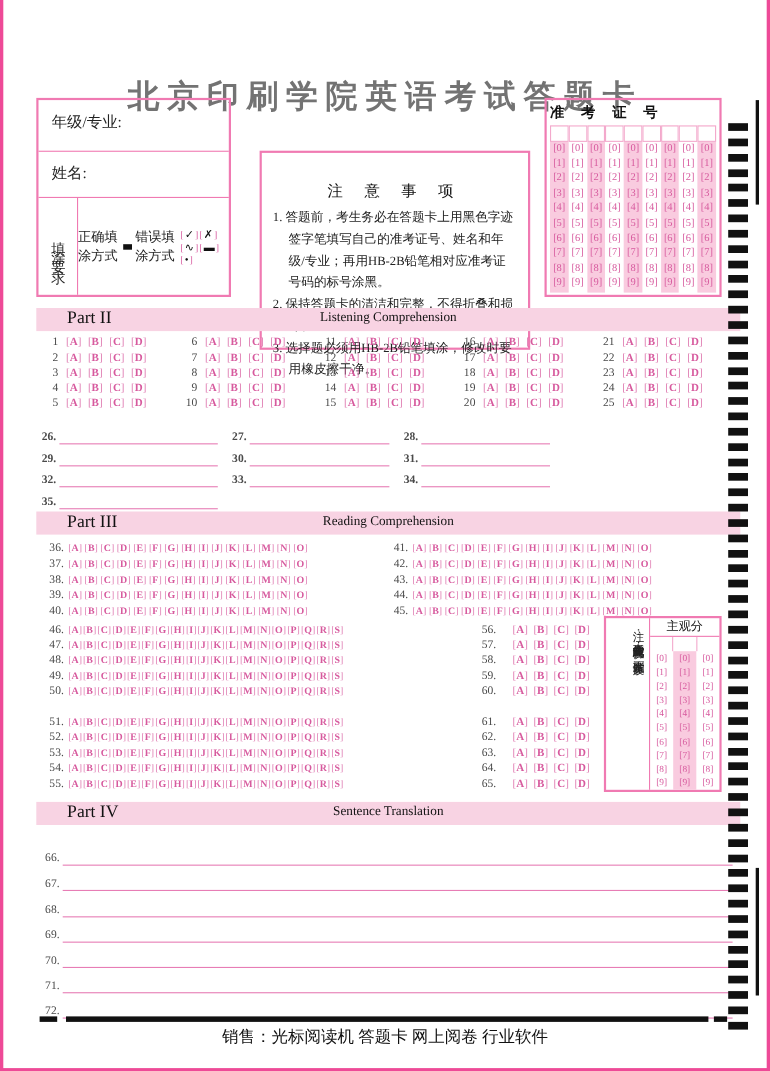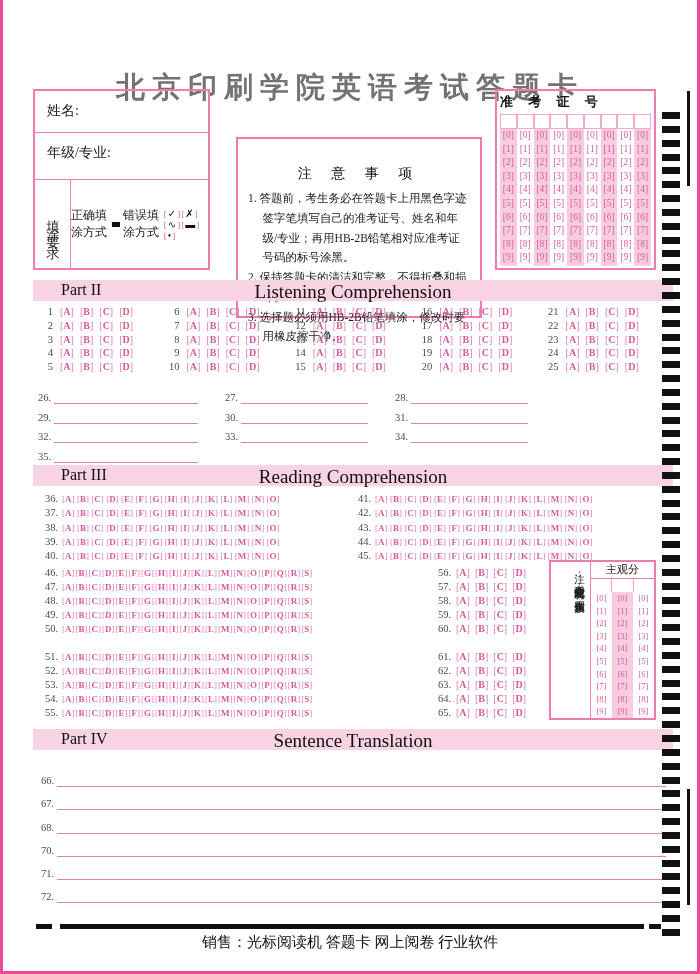--- a/index.html
+++ b/index.html
@@ -42,55 +42,55 @@
   .adm-title{text-align:left;font-size:13px;font-weight:bold;letter-spacing:6px;color:#111;height:21px;}
   .adm-cols{display:flex;height:152px;}
   .adm-col{flex:1;text-align:center;}
   .adm-col.shade{background:var(--shade);}
   .adm-blank{height:15px;border:1px solid #f3a9cc;background:#fff;}
   .adm-cell{font-size:9.5px;line-height:13.6px;color:var(--magenta);cursor:pointer;}
 
   
   .band{position:absolute;left:30px;width:640px;height:21px;background:var(--band);text-align:right;}
   .band .plabel{position:absolute;left:28px;top:1px;font-size:16px;color:#111;}
-  .band .ptitle{position:absolute;left:50%;transform:translateX(-50%);top:1px;font-size:19px;color:#111;white-space:nowrap;}
+  .band .ptitle{position:absolute;left:50%;transform:translateX(-50%);top:1px;font-size:12px;color:#111;white-space:nowrap;}
   #band2{top:280px;} #band3{top:465px;} #band4{top:729px;}
 
   
   .qrow{display:flex;align-items:baseline;white-space:nowrap;}
   .qnum{color:var(--qnum);font-size:10.5px;text-align:right;}
   .opt{color:var(--magenta);font-weight:bold;cursor:pointer;}
   .opt .brk{font-weight:normal;opacity:.8;}
 
   #p2-grid{position:absolute;left:34px;top:306px;width:632px;height:72px;
            display:grid;grid-template-rows:repeat(5,13.8px);grid-auto-flow:column;grid-auto-columns:1fr;}
   #p2-grid .qnum{width:16px;margin-right:7px;}
   #p2-grid .opts{display:flex;gap:6px;font-size:10px;}
 
   #p2-blanks{position:absolute;left:35px;top:384px;width:500px;
-             display:grid;grid-template-columns:160px 143px 133px;column-gap:27px;grid-auto-rows:19.8px;}
+             display:grid;grid-template-columns:160px 143px 133px;column-gap:13px;grid-auto-rows:19.8px;font-weight:bold;}
   .blankrow{display:flex;align-items:flex-end;}
   .blankrow .bnum{color:var(--qnum);font-size:10.5px;margin-right:3px;line-height:13px;}
   .blankrow .bline{flex:1;border-bottom:1.4px solid var(--line);height:13px;cursor:text;}
 
   #p3-g1{position:absolute;left:35px;top:493px;width:630px;
          display:grid;grid-template-rows:repeat(5,14.3px);grid-auto-flow:column;grid-auto-columns:305px;column-gap:8px;}
   #p3-g1 .qnum{width:20px;margin-right:4px;}
   #p3-g1 .opts{display:flex;gap:2.4px;font-size:9px;}
 
   #p3-g2{position:absolute;left:35px;top:567px;width:350px;}
   #p3-g2 .qrow{height:13.9px;}
   #p3-g2 .qrow:nth-child(5){margin-bottom:15px;}
   #p3-g2 .qnum{width:20px;margin-right:4px;}
   #p3-g2 .opts{display:flex;gap:1px;font-size:9px;}
 
   #p3-g3{position:absolute;left:428px;top:567px;width:120px;}
   #p3-g3 .qrow{height:13.9px;}
   #p3-g3 .qrow:nth-child(5){margin-bottom:15px;}
-  #p3-g3 .qnum{width:20px;margin-right:5px;}
+  #p3-g3 .qnum{width:20px;margin-right:15px;}
   #p3-g3 .opts{display:flex;gap:5px;font-size:10px;}
 
   
   .subj-box{position:absolute;left:546px;top:560px;width:107px;height:160px;border:2px solid var(--pborder);display:flex;}
   .subj-note{width:40px;border-right:1px solid var(--pborder);writing-mode:vertical-rl;
              font-size:10.5px;line-height:19px;letter-spacing:.5px;color:#222;padding:3px 1px;}
   .subj-right{flex:1;display:flex;flex-direction:column;}
   .subj-title{text-align:center;font-size:11px;color:#111;height:17px;border-bottom:1px solid var(--pborder);}
   .subj-blank{display:flex;height:13px;}
   .subj-blank div{flex:1;border-right:1px solid #f3a9cc;}
@@ -116,22 +116,22 @@
   .regline-bot{position:absolute;left:684px;top:789px;width:3px;height:116px;background:#111;}
 </style>
 </head>
 <body>
 
 <div class="card">
 
   <div class="title">北京印刷学院英语考试答题卡</div>
 
   <div class="info-box">
+    <div class="info-row r2">年级/专业:</div>
     <div class="info-row r1">姓名:</div>
-    <div class="info-row r2">年级/专业:</div>
     <div class="fill-req">
       <div class="fill-req-label">填涂要求</div>
       <div class="fill-req-body">
         <div>正确填涂方式</div>
         <div class="correct-bar"></div>
         <div>错误填涂方式</div>
         <div class="wrong-marks" id="wrong-marks"><span><span class="wbr">[</span><span class="wsym">✓</span><span class="wbr">]</span></span><span><span class="wbr">[</span><span class="wsym">✗</span><span class="wbr">]</span></span><span><span class="wbr">[</span><span class="wsym">∿</span><span class="wbr">]</span></span><span><span class="wbr">[</span><span class="wsym">▬</span><span class="wbr">]</span></span><span><span class="wbr">[</span><span class="wsym">•</span><span class="wbr">]</span></span></div>
       </div>
     </div>
   </div>
@@ -1142,20 +1142,24 @@
       </div>
       <div class="blankrow">
         <span class="bnum">67.</span>
         <div class="bline"></div>
       </div>
       <div class="blankrow">
         <span class="bnum">68.</span>
         <div class="bline"></div>
       </div>
       <div class="blankrow">
+        <span class="bnum">69.</span>
+        <div class="bline"></div>
+      </div>
+      <div class="blankrow">
         <span class="bnum">70.</span>
         <div class="bline"></div>
       </div>
       <div class="blankrow">
         <span class="bnum">71.</span>
         <div class="bline"></div>
       </div>
       <div class="blankrow">
         <span class="bnum">72.</span>
         <div class="bline"></div>

